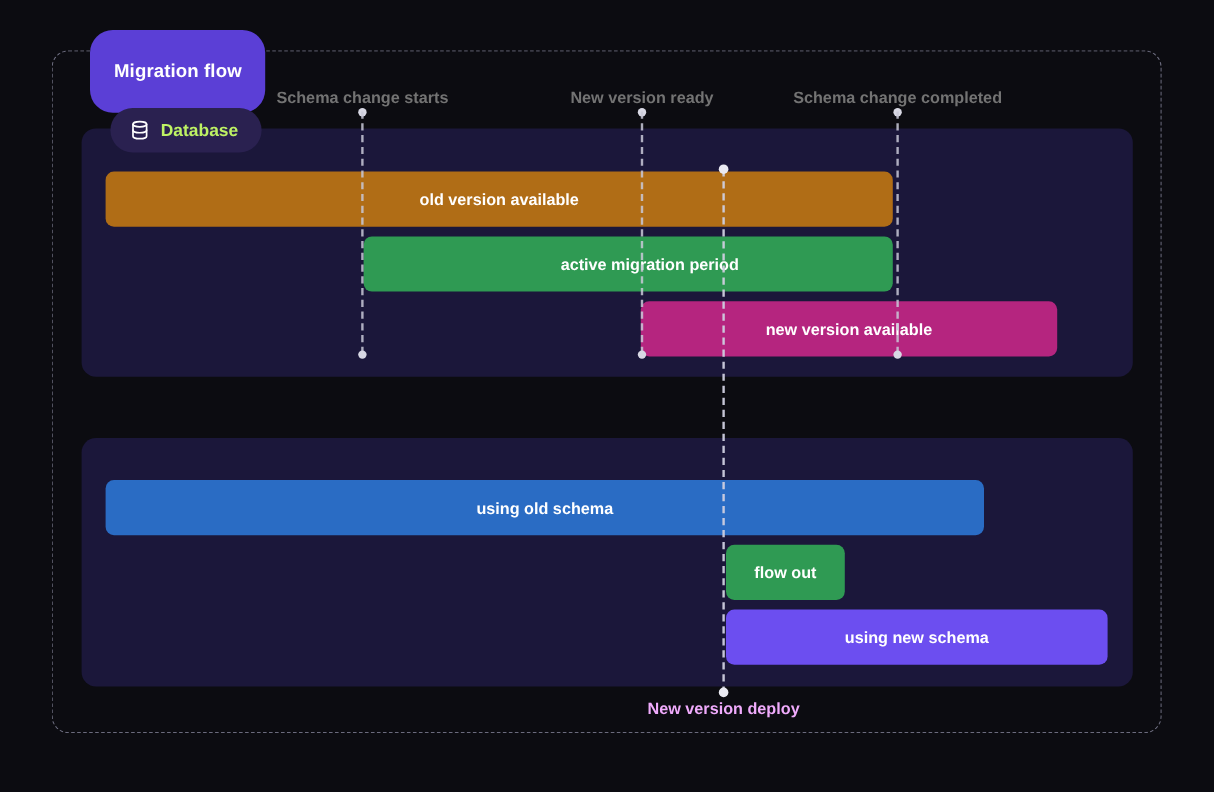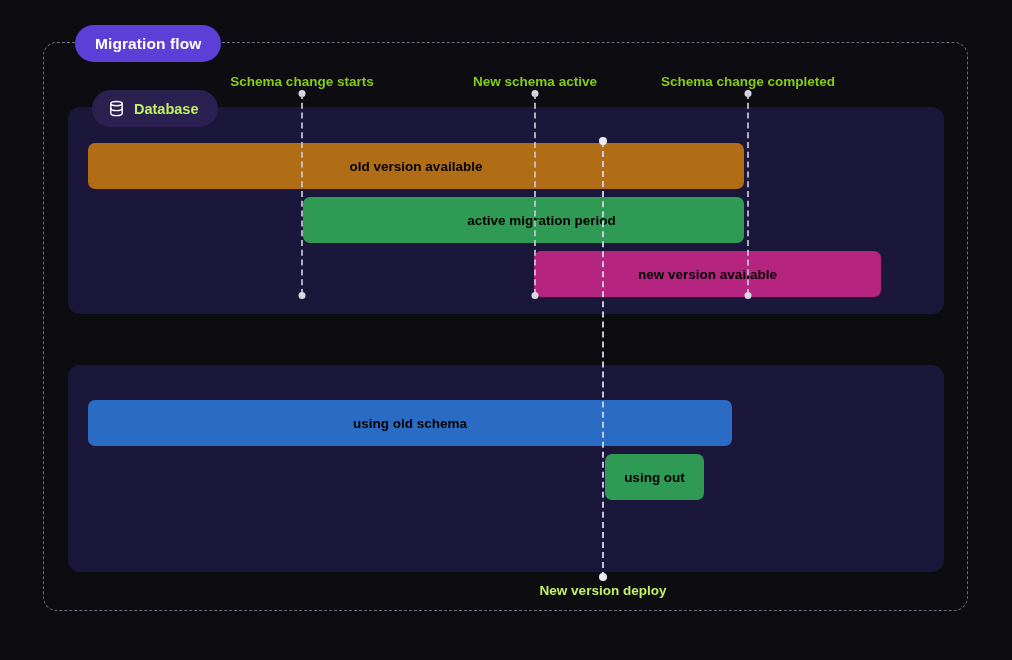--- a/index.html
+++ b/index.html
@@ -35,21 +35,21 @@
     box-sizing: border-box;
     background: transparent;
   }
 
   
   .flow-badge {
     position: absolute;
     left: 75px;
     top: 25px;
     height: 37px;
-    padding: 0 20px;
+    padding: 16px 20px;
     display: flex;
     align-items: center;
     background: #5b3fd6;
     border-radius: 19px;
     color: #ffffff;
     font-size: 15.5px;
     font-weight: bold;
     letter-spacing: .1px;
     z-index: 40;
   }
@@ -85,21 +85,21 @@
   .lane-badge svg { display: block; }
 
   
   .bar {
     position: absolute;
     height: 46px;
     border-radius: 7px;
     display: flex;
     align-items: center;
     justify-content: center;
-    color: #000000;
+    color: #ffffff;
     font-size: 13.5px;
     font-weight: bold;
     z-index: 20;
     box-sizing: border-box;
   }
 
   
   .milestone {
     position: absolute;
     z-index: 30;
@@ -119,21 +119,21 @@
     width: 7px;
     height: 7px;
     border-radius: 50%;
     background: #d8d8e4;
   }
   .milestone .mlabel {
     position: absolute;
     left: 50%;
     transform: translateX(-50%);
     white-space: nowrap;
-    color: #84cc16;
+    color: #737373;
     font-size: 13.5px;
     font-weight: bold;
   }
 
   
   .deploy-line {
     position: absolute;
     left: 602px;
     top: 141px;
     width: 0;
@@ -161,21 +161,21 @@
     border-radius: 50%;
     background: #eaeaf2;
     z-index: 36;
   }
   .deploy-label {
     position: absolute;
     top: 583px;
     left: 603px;
     transform: translateX(-50%);
     white-space: nowrap;
-    color: #bef264;
+    color: #f0abfc;
     font-size: 13.5px;
     font-weight: bold;
     z-index: 36;
   }
 </style>
 </head>
 <body>
 
 <div id="canvas" style="background: rgb(12, 12, 17);">
 
@@ -203,36 +203,39 @@
   <div class="bar" style="left: 88px; top: 143px; width: 656px; background: rgb(176, 109, 22);">
     <span>old version available</span>
   </div>
   <div class="bar" style="left: 303px; top: 197px; width: 441px; background: rgb(47, 154, 83); padding-left: 36px;">
     <span>active migration period</span>
   </div>
   <div class="bar" style="left: 534px; top: 251px; width: 347px; background: rgb(181, 37, 127);">
     <span>new version available</span>
   </div>
 
-  <div class="bar" style="left: 88px; top: 400px; width: 644px; background: rgb(42, 108, 196);">
+  <div class="bar" style="left: 88px; top: 400px; width: 732px; background: rgb(42, 108, 196);">
     <span>using old schema</span>
   </div>
   <div class="bar" style="left: 605px; top: 454px; width: 99px; background: rgb(47, 154, 83);">
-    <span>using out</span>
+    <span>flow out</span>
+  </div>
+  <div class="bar" style="left: 605px; top: 508px; width: 318px; background: rgb(108, 78, 240);">
+    <span>using new schema</span>
   </div>
 
   <div class="milestone" style="left: 302px; top: 0px; width: 0px; height: 0px;">
     <div class="mlabel" style="top: 74px;">Schema change starts</div>
     <div class="mdot" style="top: 90px;"></div>
     <div class="mline" style="top: 93px; height: 202px; border-left-color: rgb(201, 201, 216);"></div>
     <div class="mdot" style="top: 292px;"></div>
   </div>
 
   <div class="milestone" style="left: 535px; top: 0px; width: 0px; height: 0px;">
-    <div class="mlabel" style="top: 74px;">New schema active</div>
+    <div class="mlabel" style="top: 74px;">New version ready</div>
     <div class="mdot" style="top: 90px;"></div>
     <div class="mline" style="top: 93px; height: 202px; border-left-color: rgb(201, 201, 216);"></div>
     <div class="mdot" style="top: 292px;"></div>
   </div>
 
   <div class="milestone" style="left: 748px; top: 0px; width: 0px; height: 0px;">
     <div class="mlabel" style="top: 74px;">Schema change completed</div>
     <div class="mdot" style="top: 90px;"></div>
     <div class="mline" style="top: 93px; height: 202px; border-left-color: rgb(201, 201, 216);"></div>
     <div class="mdot" style="top: 292px;"></div>

